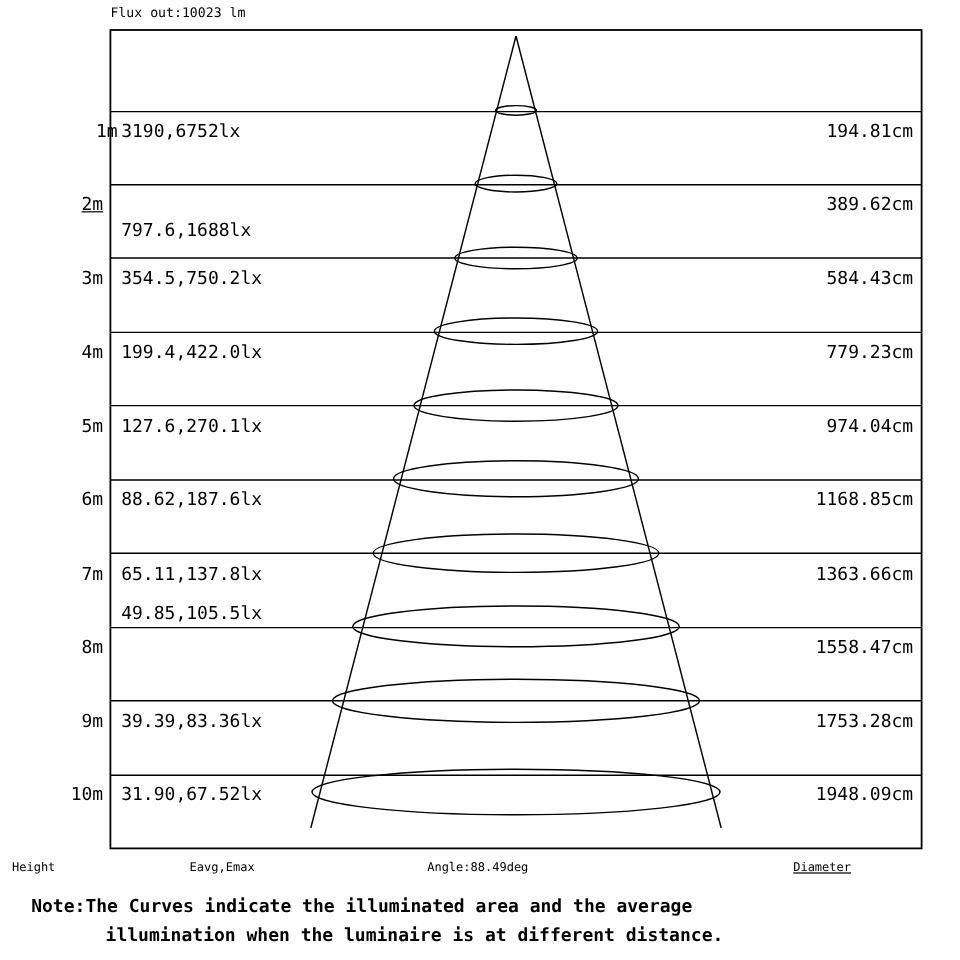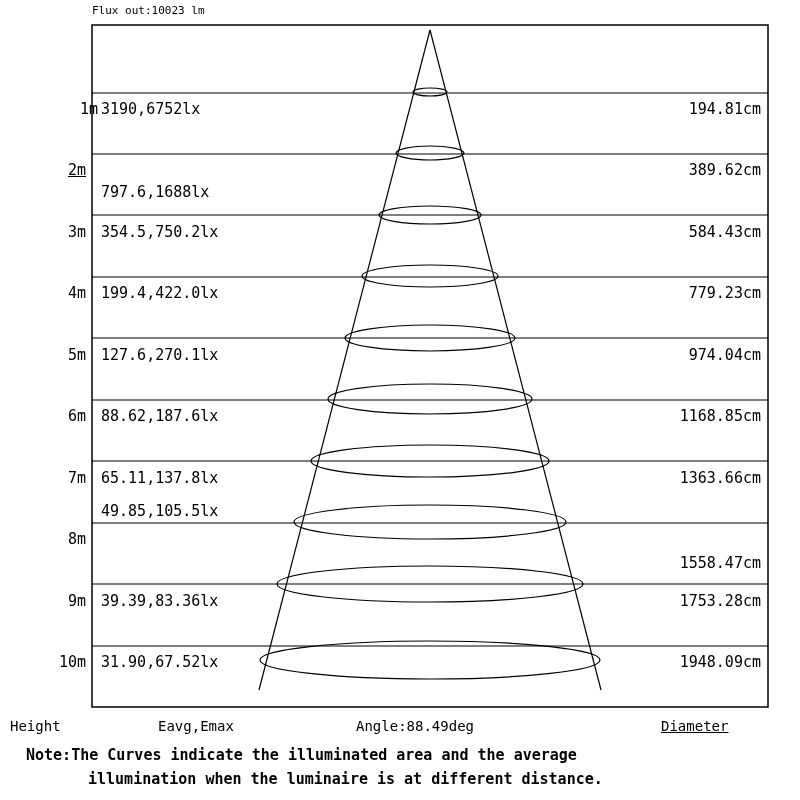--- a/index.html
+++ b/index.html
@@ -49,21 +49,21 @@
   }
   .row-diam {
     position: absolute;
     font-size: 15px;
     right: 39px;
     text-align: right;
     white-space: nowrap;
   }
   .axis-label {
     position: absolute;
-    font-size: 14px;
+    font-size: 10px;
     white-space: nowrap;
   }
   .foot-note {
     position: absolute;
     font-size: 15px;
     font-weight: bold;
     white-space: nowrap;
   }
 </style>
 </head>
@@ -131,21 +131,21 @@
   <div class="row-eavg" style="top:592px;">39.39,83.36lx</div>
   <div class="row-eavg" style="top:653px;">31.90,67.52lx</div>
 
   <div class="row-diam" style="top:100px;">194.81cm</div>
   <div class="row-diam" style="top:161px;">389.62cm</div>
   <div class="row-diam" style="top:223px;">584.43cm</div>
   <div class="row-diam" style="top:284px;margin-left:36px;">779.23cm</div>
   <div class="row-diam" style="top:346px;">974.04cm</div>
   <div class="row-diam" style="top:407px;">1168.85cm</div>
   <div class="row-diam" style="top:469px;">1363.66cm</div>
-  <div class="row-diam" style="top:530px;margin-top:24px;">1558.47cm</div>
+  <div class="row-diam" style="top:530px;">1558.47cm</div>
   <div class="row-diam" style="top:592px;">1753.28cm</div>
   <div class="row-diam" style="top:653px;">1948.09cm</div>
 
   <div class="axis-label" style="left:10px; top:718px;">Height</div>
   <div class="axis-label" style="left:158px; top:718px;">Eavg,Emax</div>
   <div class="axis-label" style="left:356px; top:718px;">Angle:88.49deg</div>
   <div class="axis-label" style="left:661px; top:718px;text-decoration:underline;">Diameter</div>
 
   <div class="foot-note" style="left:88px; top:770px;">illumination when the luminaire is at different distance.</div>
   <div class="foot-note" style="left:26px; top:746px;">Note:The Curves indicate the illuminated area and the average</div>

